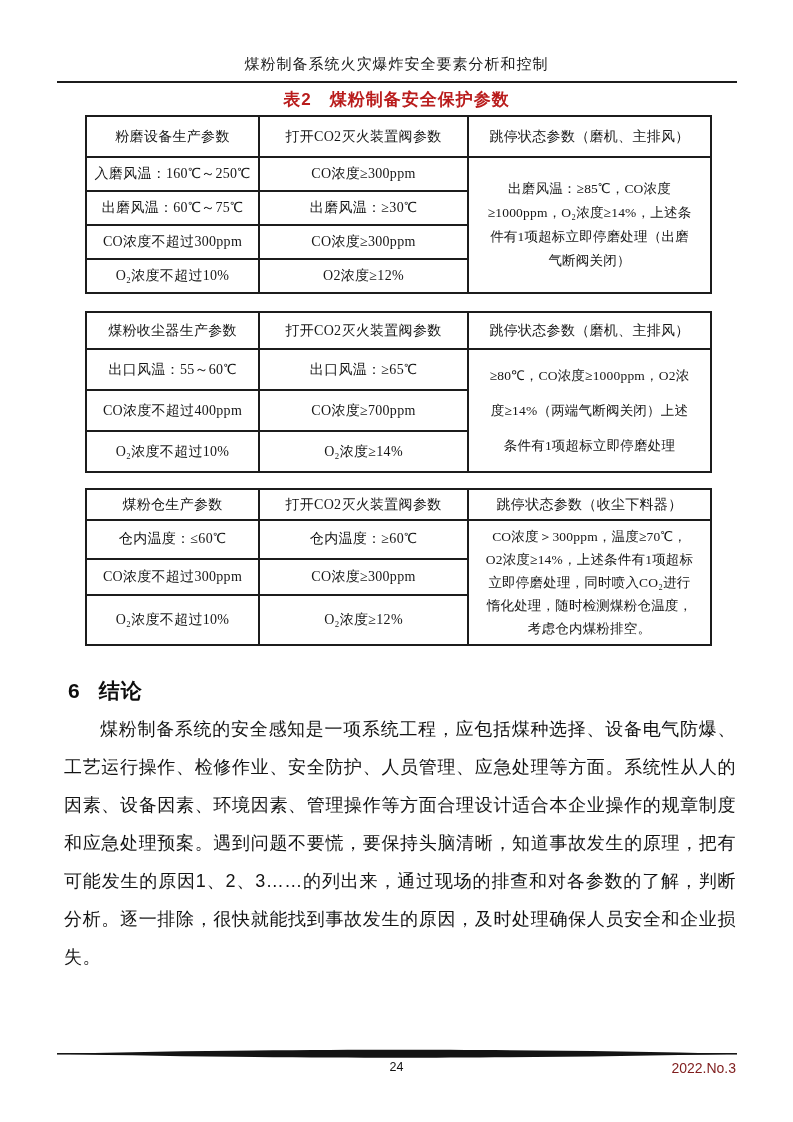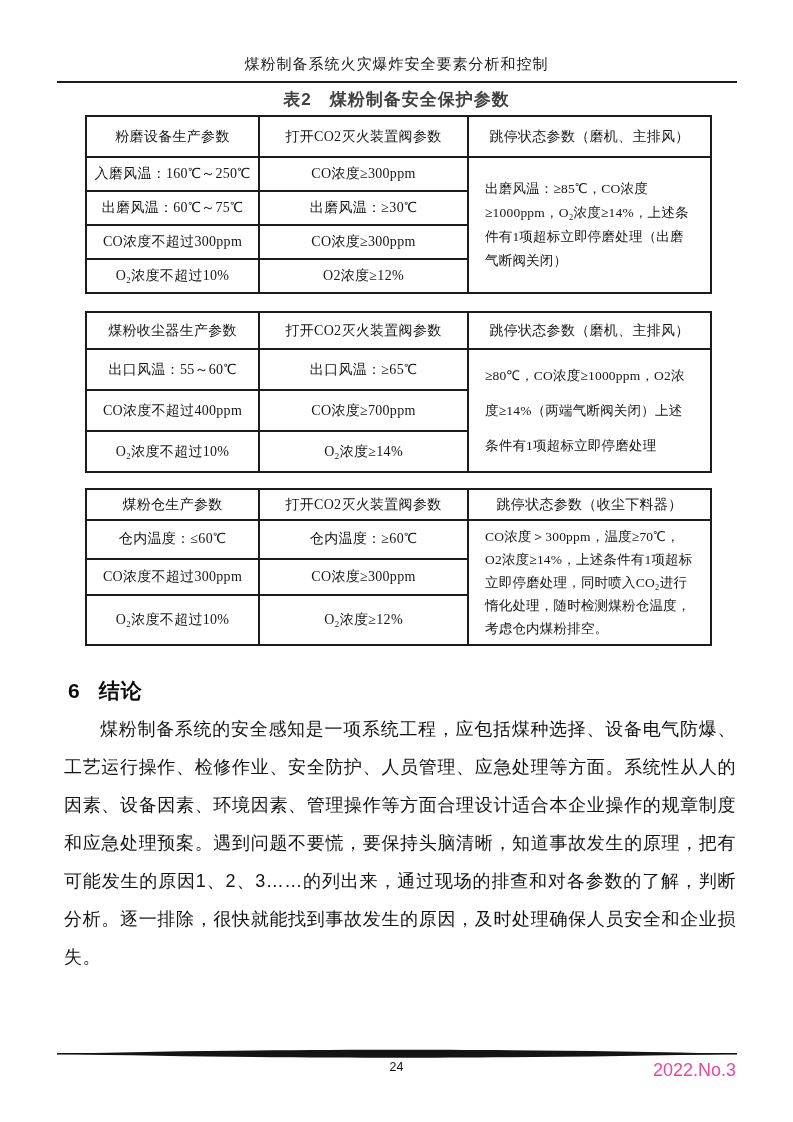--- a/index.html
+++ b/index.html
@@ -15,35 +15,35 @@
     position:absolute;top:55px;left:0;width:100%;
     text-align:center;font-size:15px;letter-spacing:1px;color:#1a1a1a;
   }
   .head-rule{
     position:absolute;top:81px;left:57px;width:680px;height:2px;
     background:#1c1c1c;
   }
   .table-caption{
     position:absolute;top:88px;left:0;width:100%;
     text-align:center;font-weight:bold;font-size:17px;letter-spacing:1px;
-    font-family:"Liberation Sans", sans-serif;color:#404040;
+    font-family:"Liberation Sans", sans-serif;color:#b91c1c;
   }
   table.ptable{
     position:absolute;left:85px;
     width:625px;border-collapse:collapse;table-layout:fixed;
     font-size:14px;color:#161616;
   }
   table.ptable td{
     border:2px solid #1c1c1c;
     text-align:center;vertical-align:middle;
     padding:1px 2px;
     letter-spacing:0.3px;
   }
   table.ptable td.note{
-    text-align:left;vertical-align:middle;
+    text-align:center;vertical-align:middle;
     padding:4px 16px;font-size:13.5px;letter-spacing:0.2px;
   }
   .t1{top:115px;}
   .t1 tr{height:34px;}
   .t1 tr.h{height:41px;}
   .t1 td.note{line-height:24px;}
   .t2{top:311px;}
   .t2 tr{height:41px;}
   .t2 tr.h{height:37px;}
   .t2 td.note{line-height:35px;}
@@ -68,21 +68,21 @@
   .bodytext p{margin:0;text-indent:2em;}
   .foot-rule{
     position:absolute;top:1049px;left:57px;width:680px;height:10px;
   }
   .page-number{
     position:absolute;top:1060px;left:0;width:100%;text-align:center;
     font-family:"Liberation Sans", sans-serif;font-size:12.5px;color:#111;
   }
   .issue{
     position:absolute;top:1060px;right:57px;
-    font-family:"Liberation Sans", sans-serif;font-size:18px;color:#ec4899;margin-left:8px;
+    font-family:"Liberation Sans", sans-serif;font-size:14px;color:#7f1d1d;margin-left:8px;
   }
 </style>
 </head>
 <body>
 
 <div class="page">
 
   <div class="running-head">煤粉制备系统火灾爆炸安全要素分析和控制</div>
   <div class="head-rule"></div>
 

